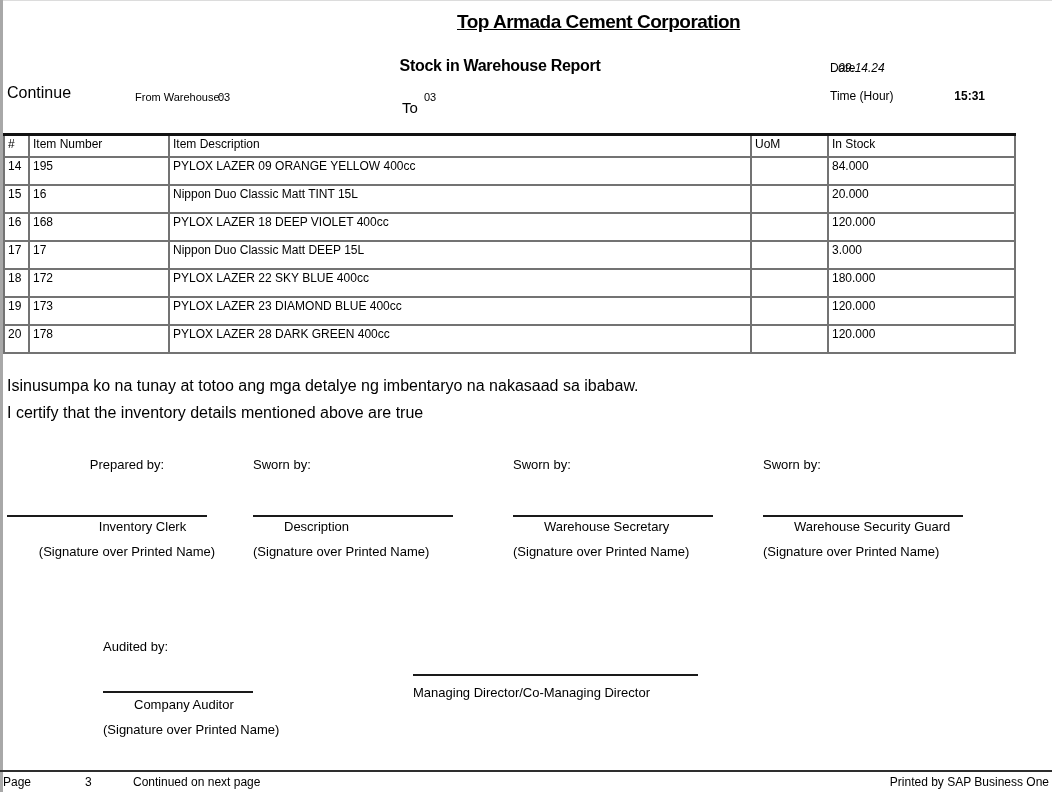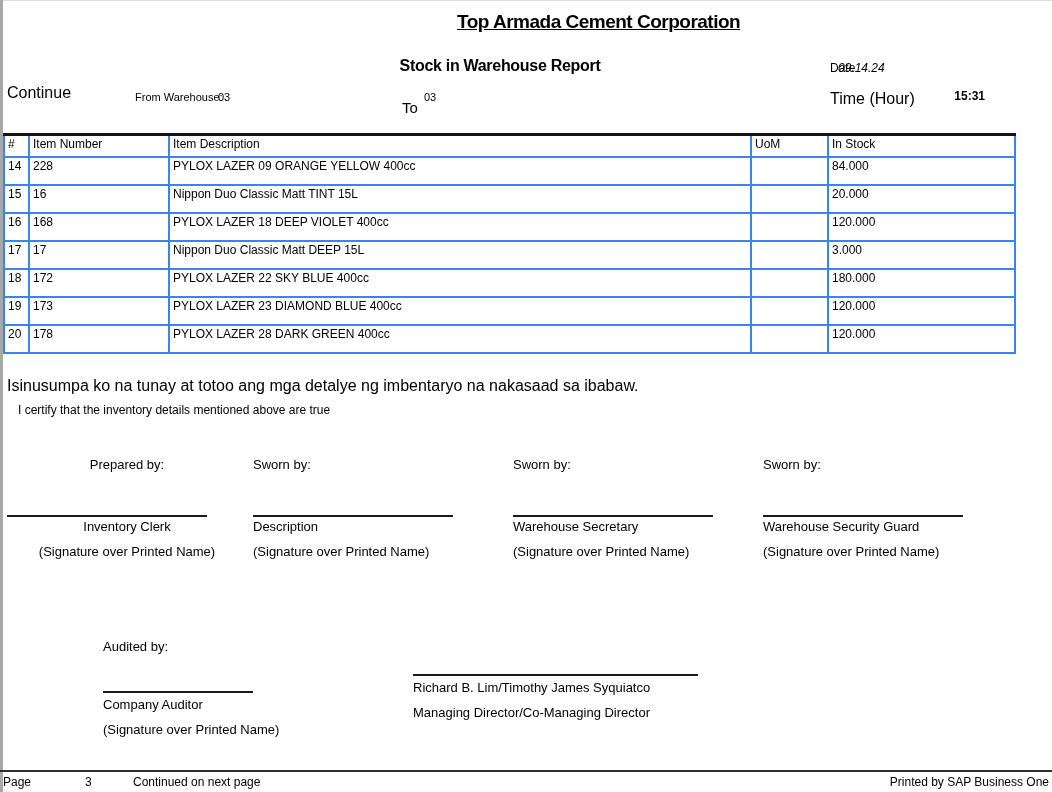--- a/index.html
+++ b/index.html
@@ -27,54 +27,54 @@
     text-align:center; white-space:nowrap;
     font-size:16px; font-weight:bold; letter-spacing:-0.3px;
   }
   .continue-label { position:absolute; top:84px; left:7px; font-size:16px; }
   .fw-label  { position:absolute; top:91px; left:135px; font-size:11px; }
   .fw-value  { position:absolute; top:91px; left:218px; font-size:11px; }
   .to-label  { position:absolute; top:91px; left:402px; font-size:15px;margin-top:8px; }
   .to-value  { position:absolute; top:91px; left:424px; font-size:11px; }
   .date-label  { position:absolute; top:62px; left:830px; font-size:12px; }
   .date-value  { position:absolute; top:62px; left:838px; width:105px; text-align:left; font-size:12px;font-style:italic; }
-  .time-label  { position:absolute; top:90px; left:830px; font-size:16px; }
+  .time-label  { position:absolute; top:90px; left:830px; font-size:12px; }
   .time-value  { position:absolute; top:90px; left:880px; width:105px; text-align:right; font-size:12px;font-weight:bold; }
 
   
   .stock-table {
     position:absolute; top:133px; left:3px; width:1011px;
     border-collapse:collapse; table-layout:fixed; font-size:12px;
   }
   .stock-table th, .stock-table td {
-    border:2px solid #3b82f6;
+    border:2px solid #737373;
     padding:2px 3px;
     vertical-align:top;
     text-align:left;
     font-weight:normal;
     white-space:nowrap; overflow:hidden;
   }
   .stock-table thead th { height:22px; border-top:3px solid #121212; }
   .stock-table tbody td { height:28px; }
   .col-num   { width:25px; }
   .col-itemno{ width:140px; }
   .col-desc  { width:582px; }
   .col-uom   { width:77px; }
   .col-stock { width:187px; }
   .cell-stock{ text-align:right; padding-right:4px; }
 
   
   .cert-tagalog { position:absolute; top:377px; left:7px; font-size:16px; }
-  .cert-english { position:absolute; top:404px; left:7px; font-size:12px;margin-left:11px; }
+  .cert-english { position:absolute; top:404px; left:7px; font-size:16px; }
 
   
   .sig-block { position:absolute; top:458px; width:240px; font-size:13px; }
   .sig-1 { left:7px;text-align:center; }  .sig-2 { left:253px; }  .sig-3 { left:513px; }  .sig-4 { left:763px; }
   .sig-line { width:200px; height:0; border-bottom:2px solid #1a1a1a; margin-top:42px; }
-  .sig-name { margin-top:3px; }
+  .sig-name { margin-top:3px;margin-left:31px; }
   .sig-note { margin-top:10px; }
 
   .appr-block { position:absolute; font-size:13px; }
   .audited  { top:640px; left:103px; width:280px; }
   .approved { top:642px; left:413px; width:300px; }
   .audited  .sig-line { width:150px; margin-top:36px; }
   .approved .sig-line { width:285px; margin-top:32px; }
   .appr-block .sig-name { margin-top:5px; }
 
   
@@ -118,21 +118,21 @@
       <th>#</th>
       <th>Item Number</th>
       <th>Item Description</th>
       <th>UoM</th>
       <th>In Stock</th>
     </tr>
   </thead>
   <tbody>
     <tr>
       <td>14</td>
-      <td>228</td>
+      <td>195</td>
       <td>PYLOX LAZER 09 ORANGE YELLOW 400cc</td>
       <td></td>
       <td class="cell-stock">84.000</td>
     </tr>
     <tr>
       <td>15</td>
       <td>16</td>
       <td>Nippon Duo Classic Matt TINT 15L</td>
       <td></td>
       <td class="cell-stock">20.000</td>
@@ -204,21 +204,20 @@
 </div>
 
 <div class="appr-block audited">
   <div class="sig-label">Audited by:</div>
   <div class="sig-line"></div>
   <div class="sig-name">Company Auditor</div>
   <div class="sig-note">(Signature over Printed Name)</div>
 </div>
 <div class="appr-block approved">
   <div class="sig-line"></div>
-  <div class="sig-name">Richard B. Lim/Timothy James Syquiatco</div>
   <div class="sig-note">Managing Director/Co-Managing Director</div>
 </div>
 
 <div class="footer-rule"></div>
 <span class="footer-text f-page">Page</span>
 <span class="footer-text f-pagenum">3</span>
 <span class="footer-text f-cont">Continued on next page</span>
 <span class="footer-text f-printed">Printed by SAP Business One</span>
 
 </body></html>

